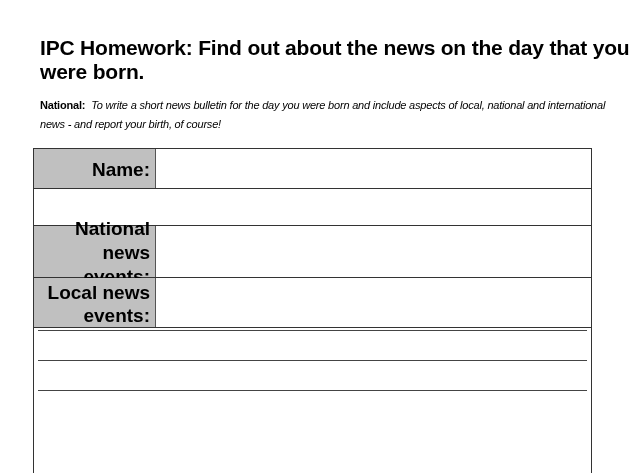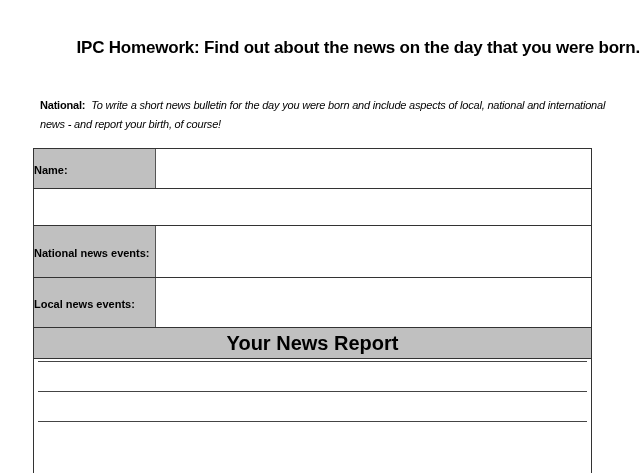--- a/index.html
+++ b/index.html
@@ -1,23 +1,23 @@
 <!DOCTYPE html>
 <html><head>
 <meta charset="utf-8">
 <style>
   html, body { margin:0; padding:0; }
   body { width:640px; height:473px; background:#ffffff; position:relative; overflow:hidden; font-family:"Liberation Sans", sans-serif; color:#000; }
-  .title { position:absolute; left:40px; top:36px; width:600px; text-align:right; font-weight:bold; font-size:17px; line-height:24px; letter-spacing:-0.2px; }
+  .title { position:absolute; left:40px; top:36px; width:600px; text-align:left; font-weight:bold; font-size:21px; line-height:24px; letter-spacing:-0.2px; }
   .activity { position:absolute; left:40px; top:96px; width:590px; font-size:11px; line-height:19px; letter-spacing:-0.2px; }
   .activity b { font-weight:bold; font-style:normal; margin-right:6px; }
   .activity i { font-style:italic;margin-top:20px; }
   .form { position:absolute; left:33px; top:148px; width:559px; border:1.5px solid #333; border-bottom:none; height:330px; box-sizing:border-box; }
   .row { display:flex; border-bottom:1.5px solid #333; box-sizing:border-box; }
-  .label { width:122px; background:#c0c0c0; border-right:1.5px solid #555; text-align:left; padding:3px 5px 0 0; box-sizing:border-box; font-weight:bold; font-size:11px; line-height:24px; display:flex; flex-direction:column; justify-content:center; }
+  .label { width:122px; background:#c0c0c0; border-right:1.5px solid #555; text-align:right; padding:3px 5px 0 0; box-sizing:border-box; font-weight:bold; font-size:19px; line-height:24px; display:flex; flex-direction:column; justify-content:center; }
   .value { flex:1; background:#fff; }
   .report-head { background:#c0c0c0; text-align:center; font-weight:bold; font-size:20px; line-height:30px; border-bottom:1.5px solid #333; }
   .line { margin:0 4px; border-bottom:1.2px solid #444; height:29px; }
 </style>
 </head>
 <body>
 
 <div class="title">IPC Homework:  Find out about the news on the day that you were born.</div>
 
 <div class="activity">
@@ -33,17 +33,16 @@
     <div class="value"></div>
   </div>
   <div class="row" style="height:52px">
     <div class="label" style="line-height:24px">National news events:</div>
     <div class="value"></div>
   </div>
   <div class="row" style="height:50px">
     <div class="label" style="line-height:23px">Local news events:</div>
     <div class="value"></div>
   </div>
-  <div class="report-head">Your News Report</div>
   <div class="line" style="height:2px"></div>
   <div class="line"></div>
   <div class="line"></div>
 </div>
 
 </body></html>

